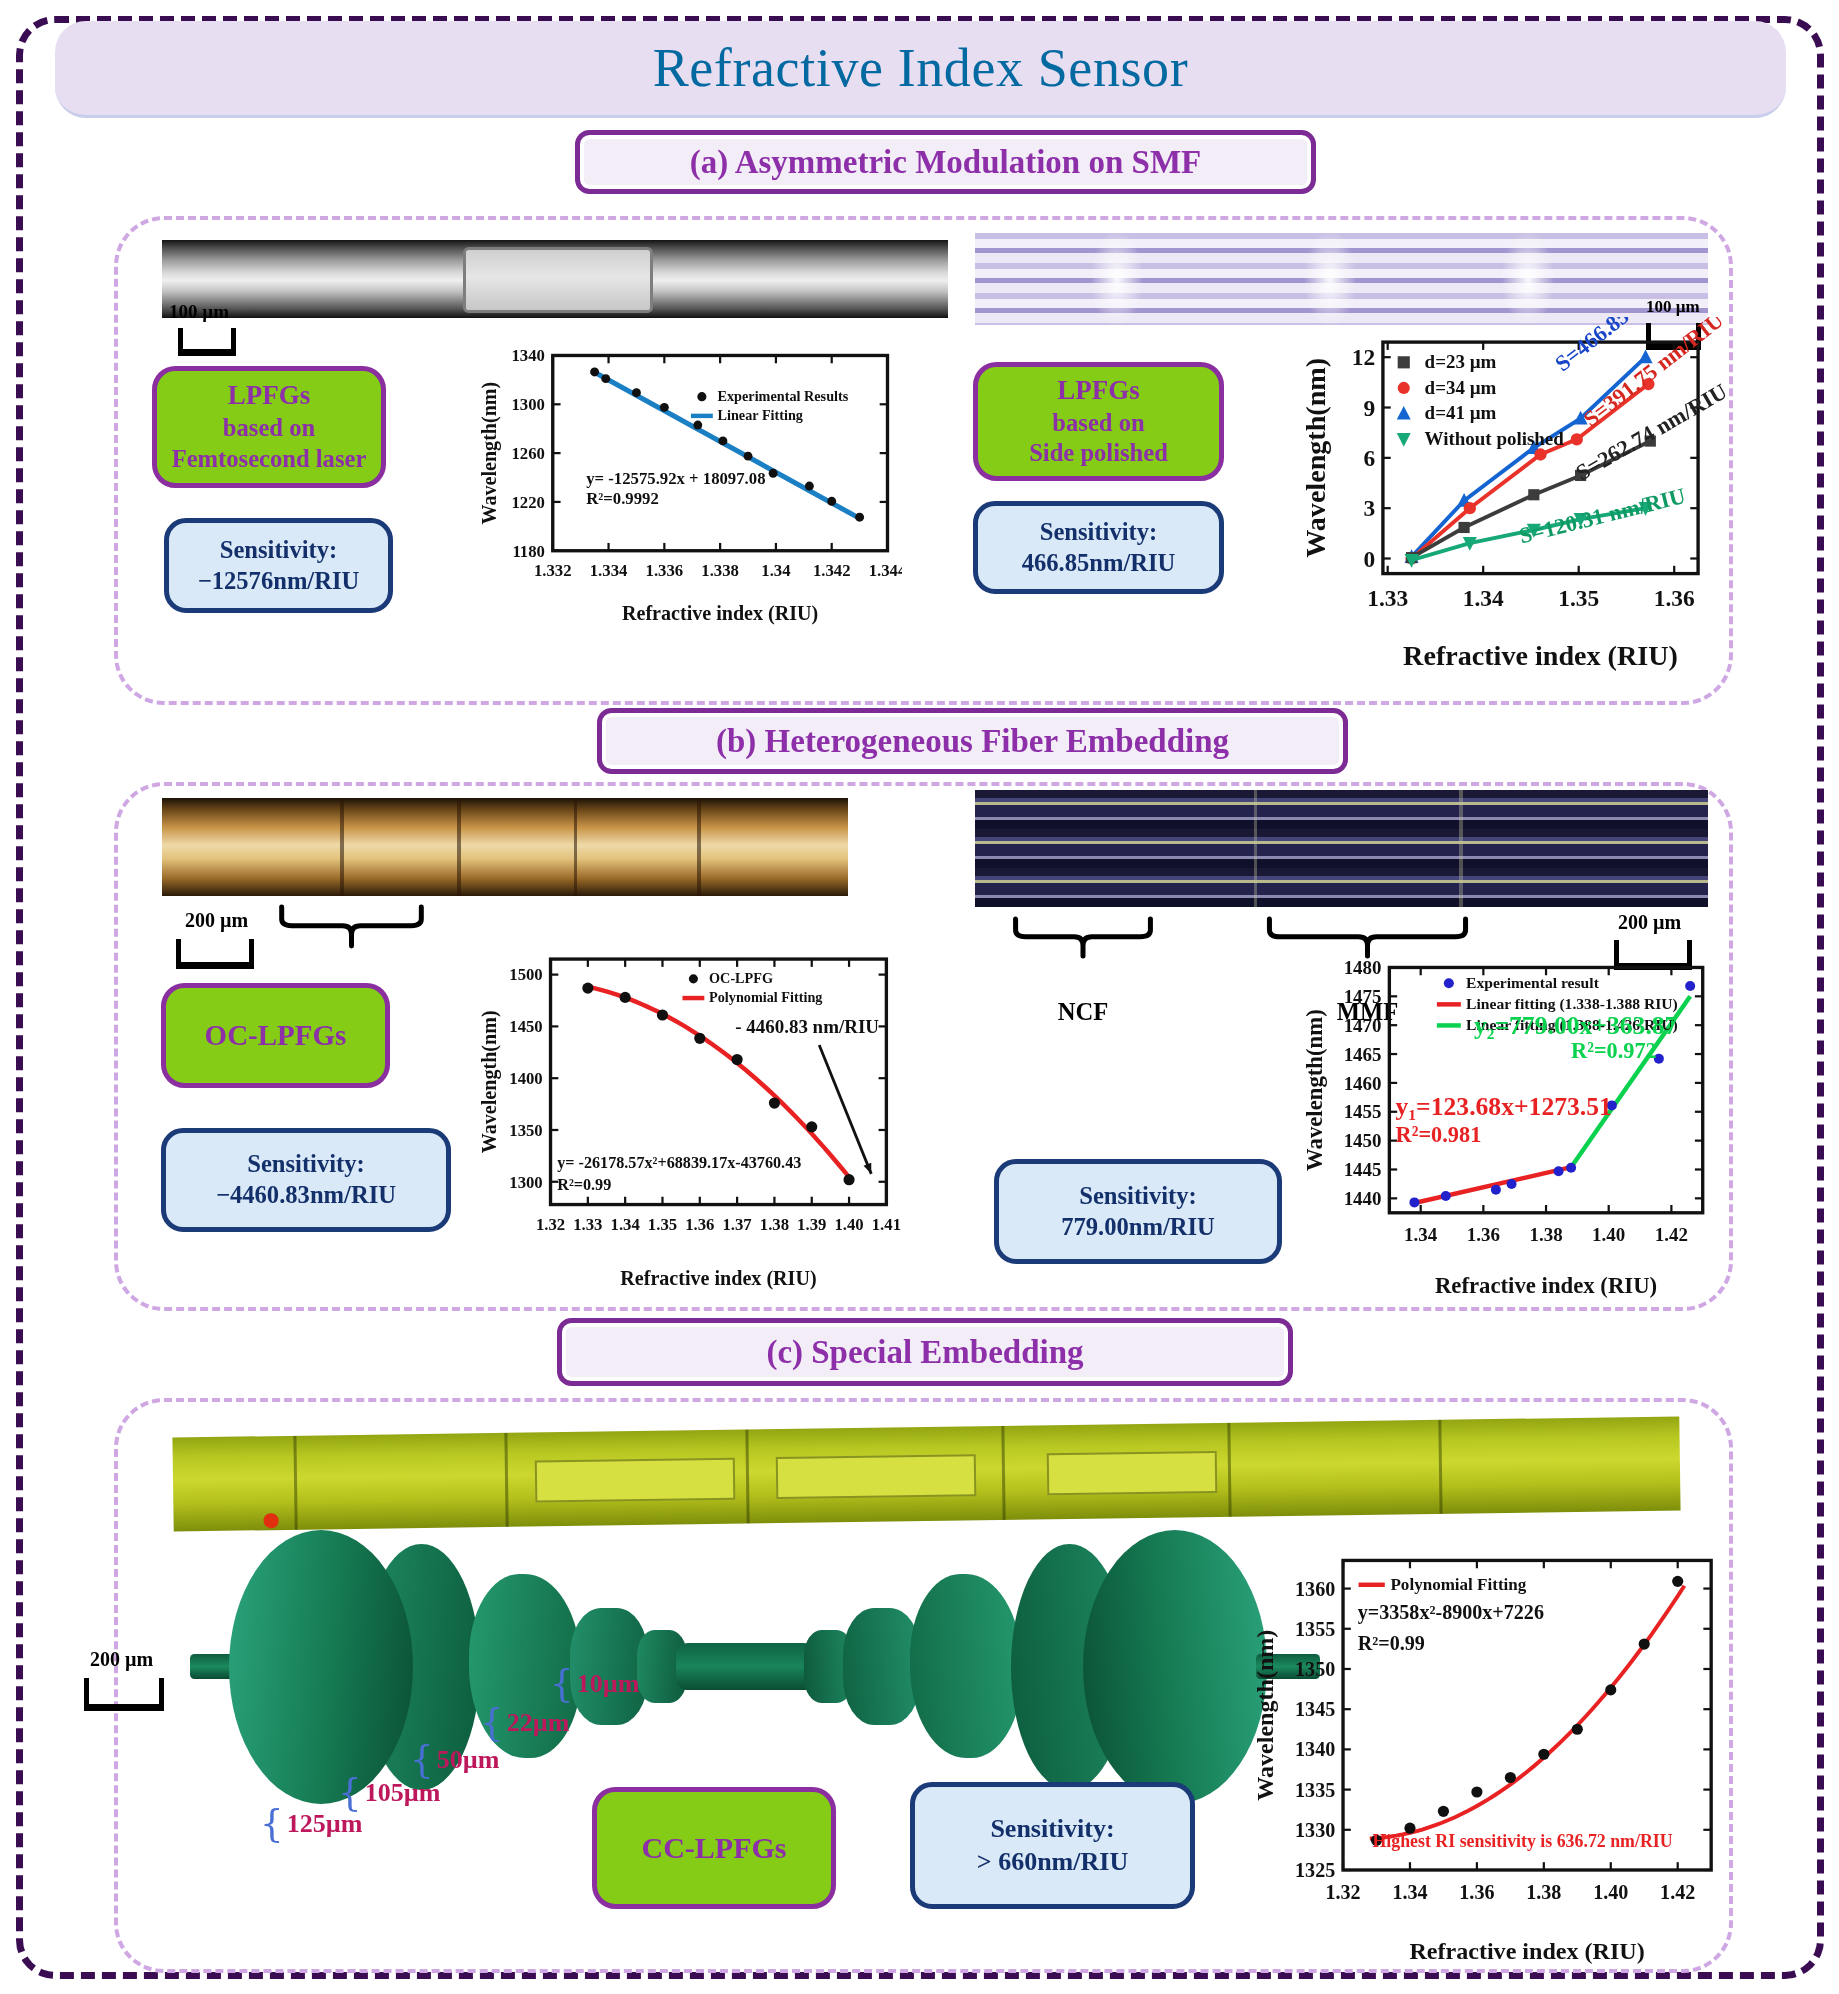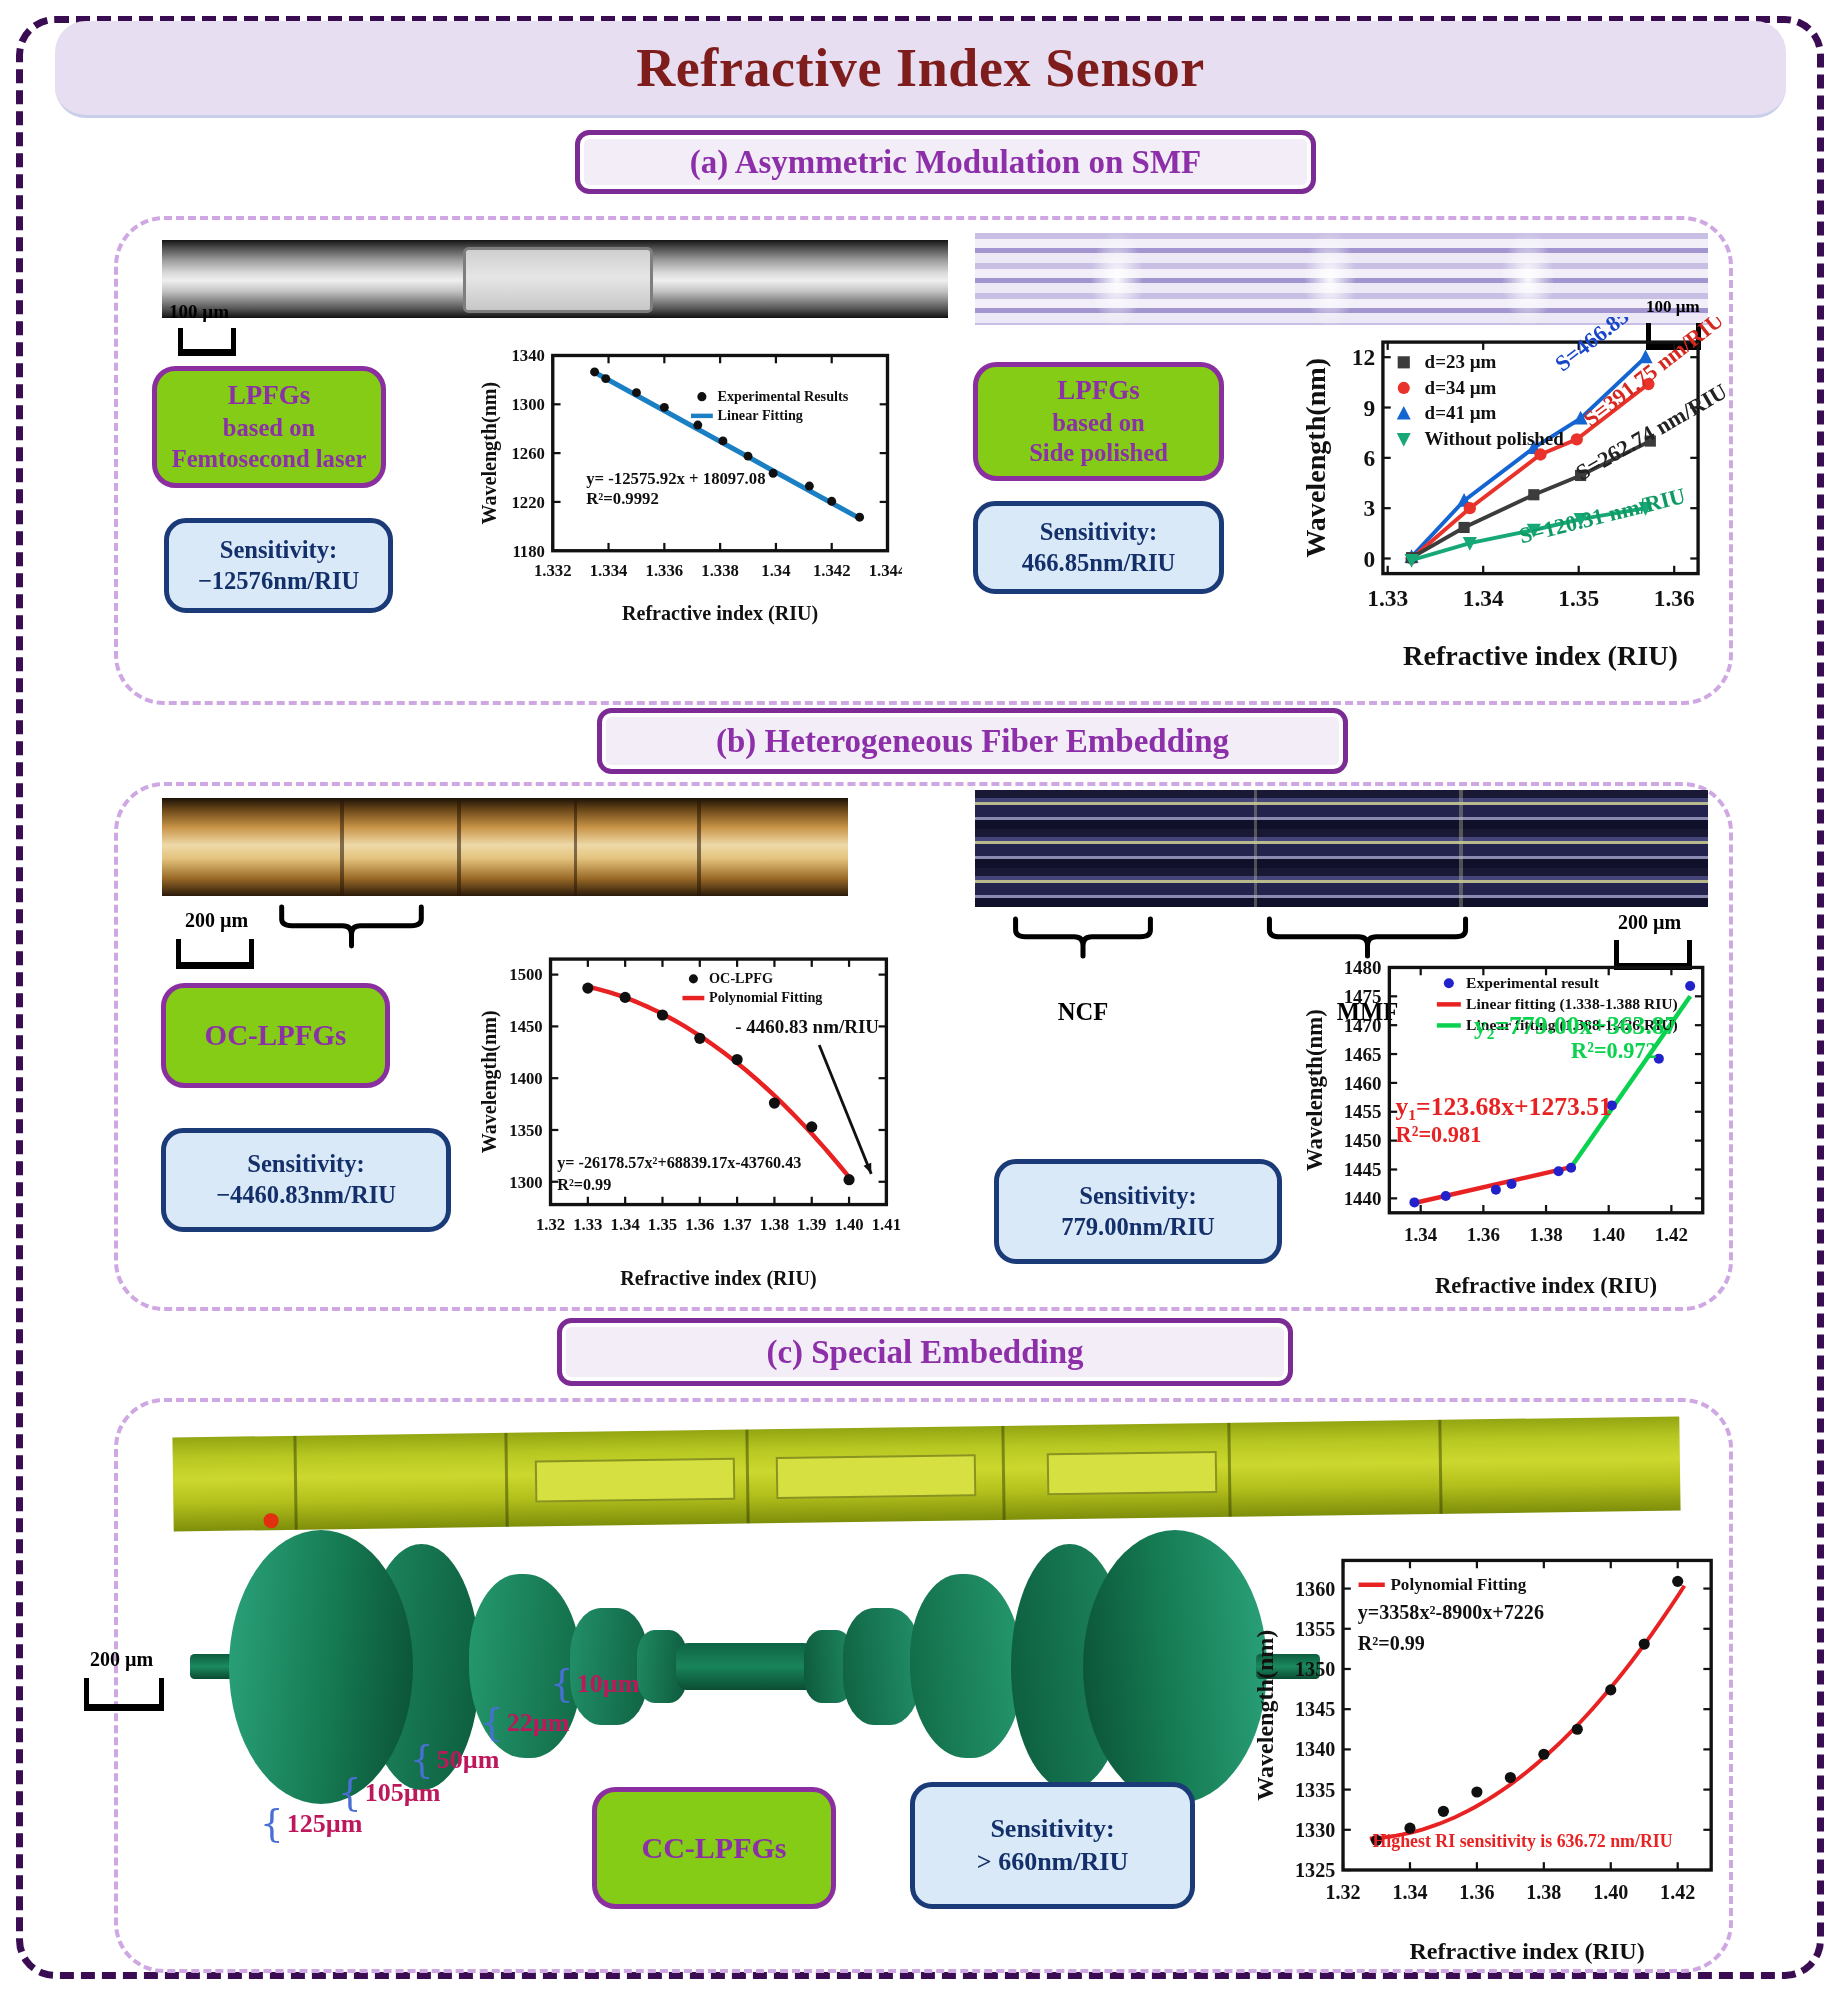--- a/index.html
+++ b/index.html
@@ -2,21 +2,21 @@
 <html style="font-size:9px"><head>
 <meta charset="utf-8">
 <style>
   html,body{margin:0;padding:0;background:#fff;}
   #canvas{position:relative;width:1840px;height:1995px;background:#fff;overflow:hidden;
           font-family:"Liberation Serif","DejaVu Serif",serif;}
   .abs{position:absolute;}
   .outer-border{left:15.6px;top:15.6px;width:1794px;height:1949px;border:7.3px dashed #3a0d52;border-radius:39px;}
   .banner{left:55px;top:21px;width:1731px;height:94px;background:#e8def1;border-radius:31px;
           border-bottom:3.3px solid #c9cfeb;display:flex;align-items:center;justify-content:center;}
-  .banner h1{margin:11px;font-size:54px;font-weight:700;color:#7f1d1d;letter-spacing:0.6px;}
+  .banner h1{margin:11px;font-size:54px;font-weight:400;color:#0369a1;letter-spacing:0.6px;}
   .sec-head{background:#f3edf8;border:5px solid #7c2b94;border-radius:14.5px;box-shadow:inset 0 0 0 3.9px #fff;
             display:flex;align-items:center;justify-content:center;font-size:33px;font-weight:700;color:#8c2fa8;}
   .dashed-box{border:4.5px dashed #cfa7e3;border-radius:50px;}
   .pbox{background:#84cc16;border:5.6px solid #8b2fa0;border-radius:23.4px;color:#8c2fa8;font-weight:700;
         display:flex;flex-direction:column;align-items:center;justify-content:center;text-align:center;}
   .bbox{background:#d9e9f7;border:5.6px solid #1b3a78;border-radius:22px;color:#14306b;font-weight:700;
         display:flex;flex-direction:column;align-items:center;justify-content:center;text-align:center;}
   .pbox div,.bbox div{line-height:1.25;}
   .sbar-t{font-size:19px;font-weight:700;color:#000;}
   .sbar-b{border-left:5.6px solid #000;border-right:5.6px solid #000;border-bottom:7.3px solid #000;}

